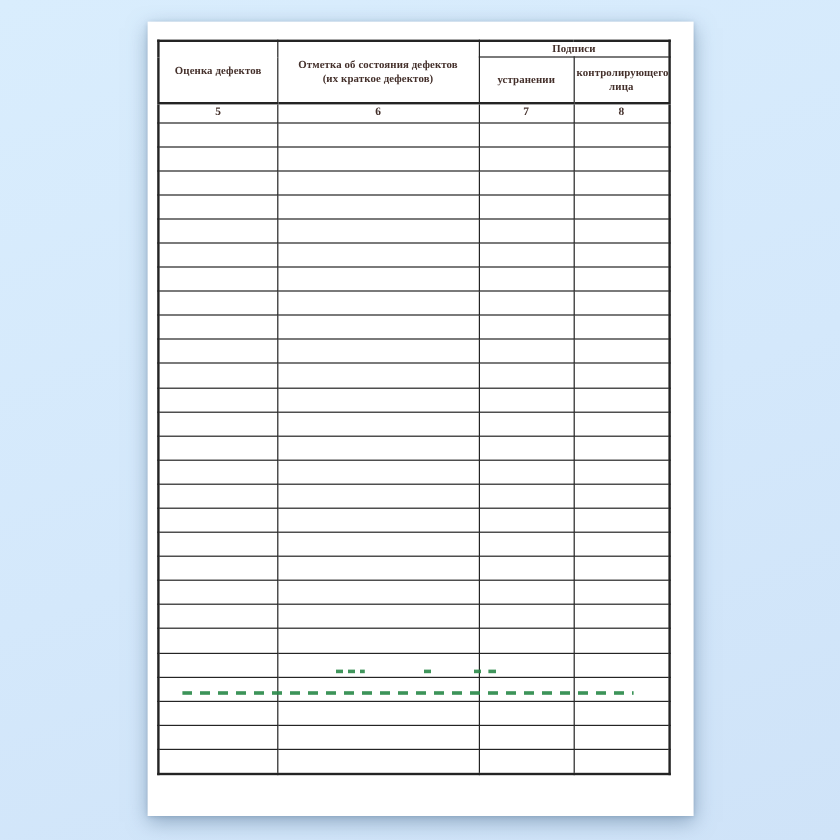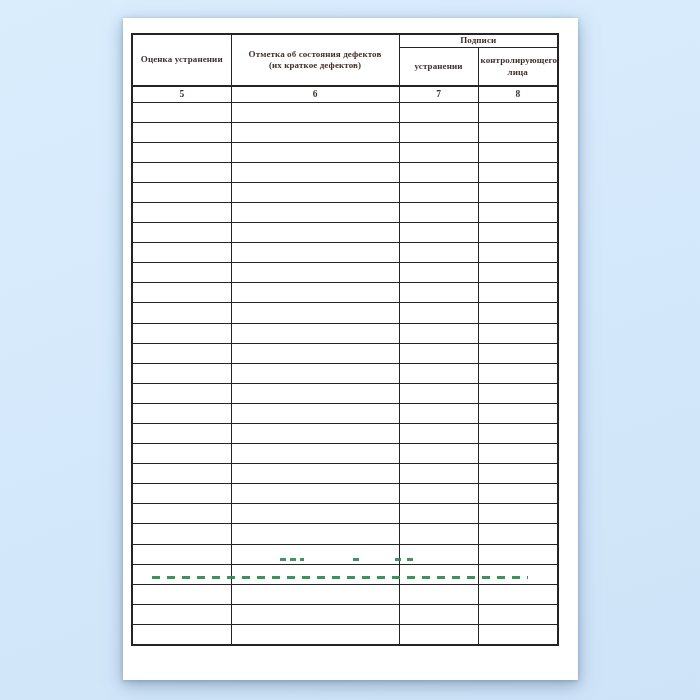--- a/index.html
+++ b/index.html
@@ -73,21 +73,21 @@
 
     <table class="form-table">
       <colgroup>
         <col style="width:99px">
         <col style="width:168px">
         <col style="width:79px">
         <col style="width:80px">
       </colgroup>
       <tbody>
           <tr class="hdr-top">
-        <td rowspan="2" class="hdr">Оценка устранении</td>
+        <td rowspan="2" class="hdr">Оценка дефектов</td>
         <td rowspan="2" class="hdr">
           <div>Отметка об состояния дефектов</div>
           <div>(их краткое дефектов)</div>
         </td>
         <td colspan="2" class="hdr hdr-signatures">Подписи</td>
       </tr>
       <tr class="hdr-sub">
         <td class="hdr">устранении</td>
         <td class="hdr">
           <div>контролирующего</div>

